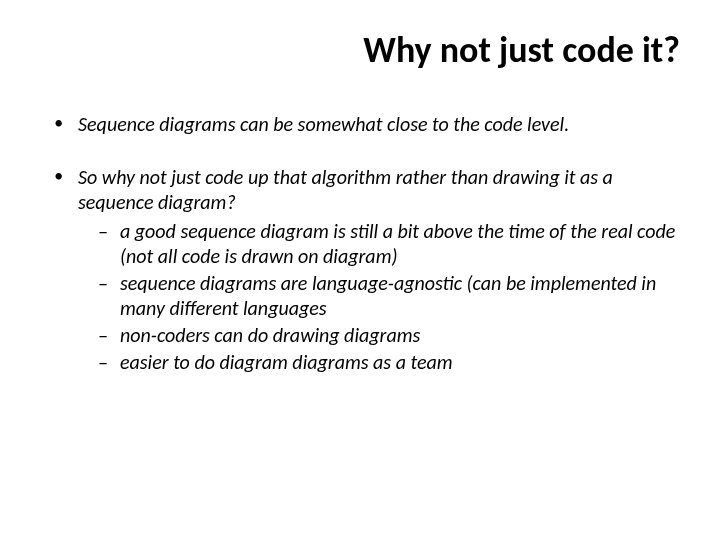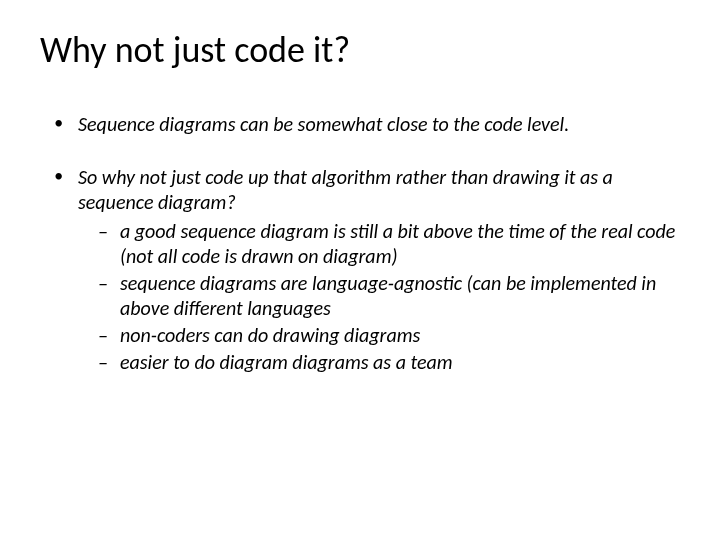--- a/index.html
+++ b/index.html
@@ -11,22 +11,22 @@
     font-family: Calibri, "Segoe UI", Arial, sans-serif;
     color: #000;
   }
   .slide {
     width: 720px;
     height: 540px;
     box-sizing: border-box;
     padding: 18px 40px 20px 40px;
   }
   .title {
-    text-align: left;
-    font-weight: 400;
+    text-align: right;
+    font-weight: 700;
     font-size: 36px;
     margin: 10px 0 40px 0;
     letter-spacing: 0px;
   }
   ul.top {
     list-style: none;
     padding: 0;
     margin: 0 0 0 10px;
     font-size: 20px;
     line-height: 1.25;
@@ -68,19 +68,19 @@
   <div class="title">Why not just code it?</div>
 
   <ul class="top">
     <li>
       <span>Sequence diagrams can be somewhat close to the code level.</span>
     </li>
     <li>
       <span>So why not just code up that algorithm rather than drawing it as a sequence diagram?</span>
       <ul class="sub">
         <li><span>a good sequence diagram is still a bit above the time of the real code (not all code is drawn on diagram)</span></li>
-        <li><span>sequence diagrams are language-agnostic (can be implemented in above different languages</span></li>
+        <li><span>sequence diagrams are language-agnostic (can be implemented in many different languages</span></li>
         <li><span>non-coders can do drawing diagrams</span></li>
         <li><span>easier to do diagram diagrams as a team</span></li>
       </ul>
     </li>
   </ul>
 </div>
 
 </body></html>

